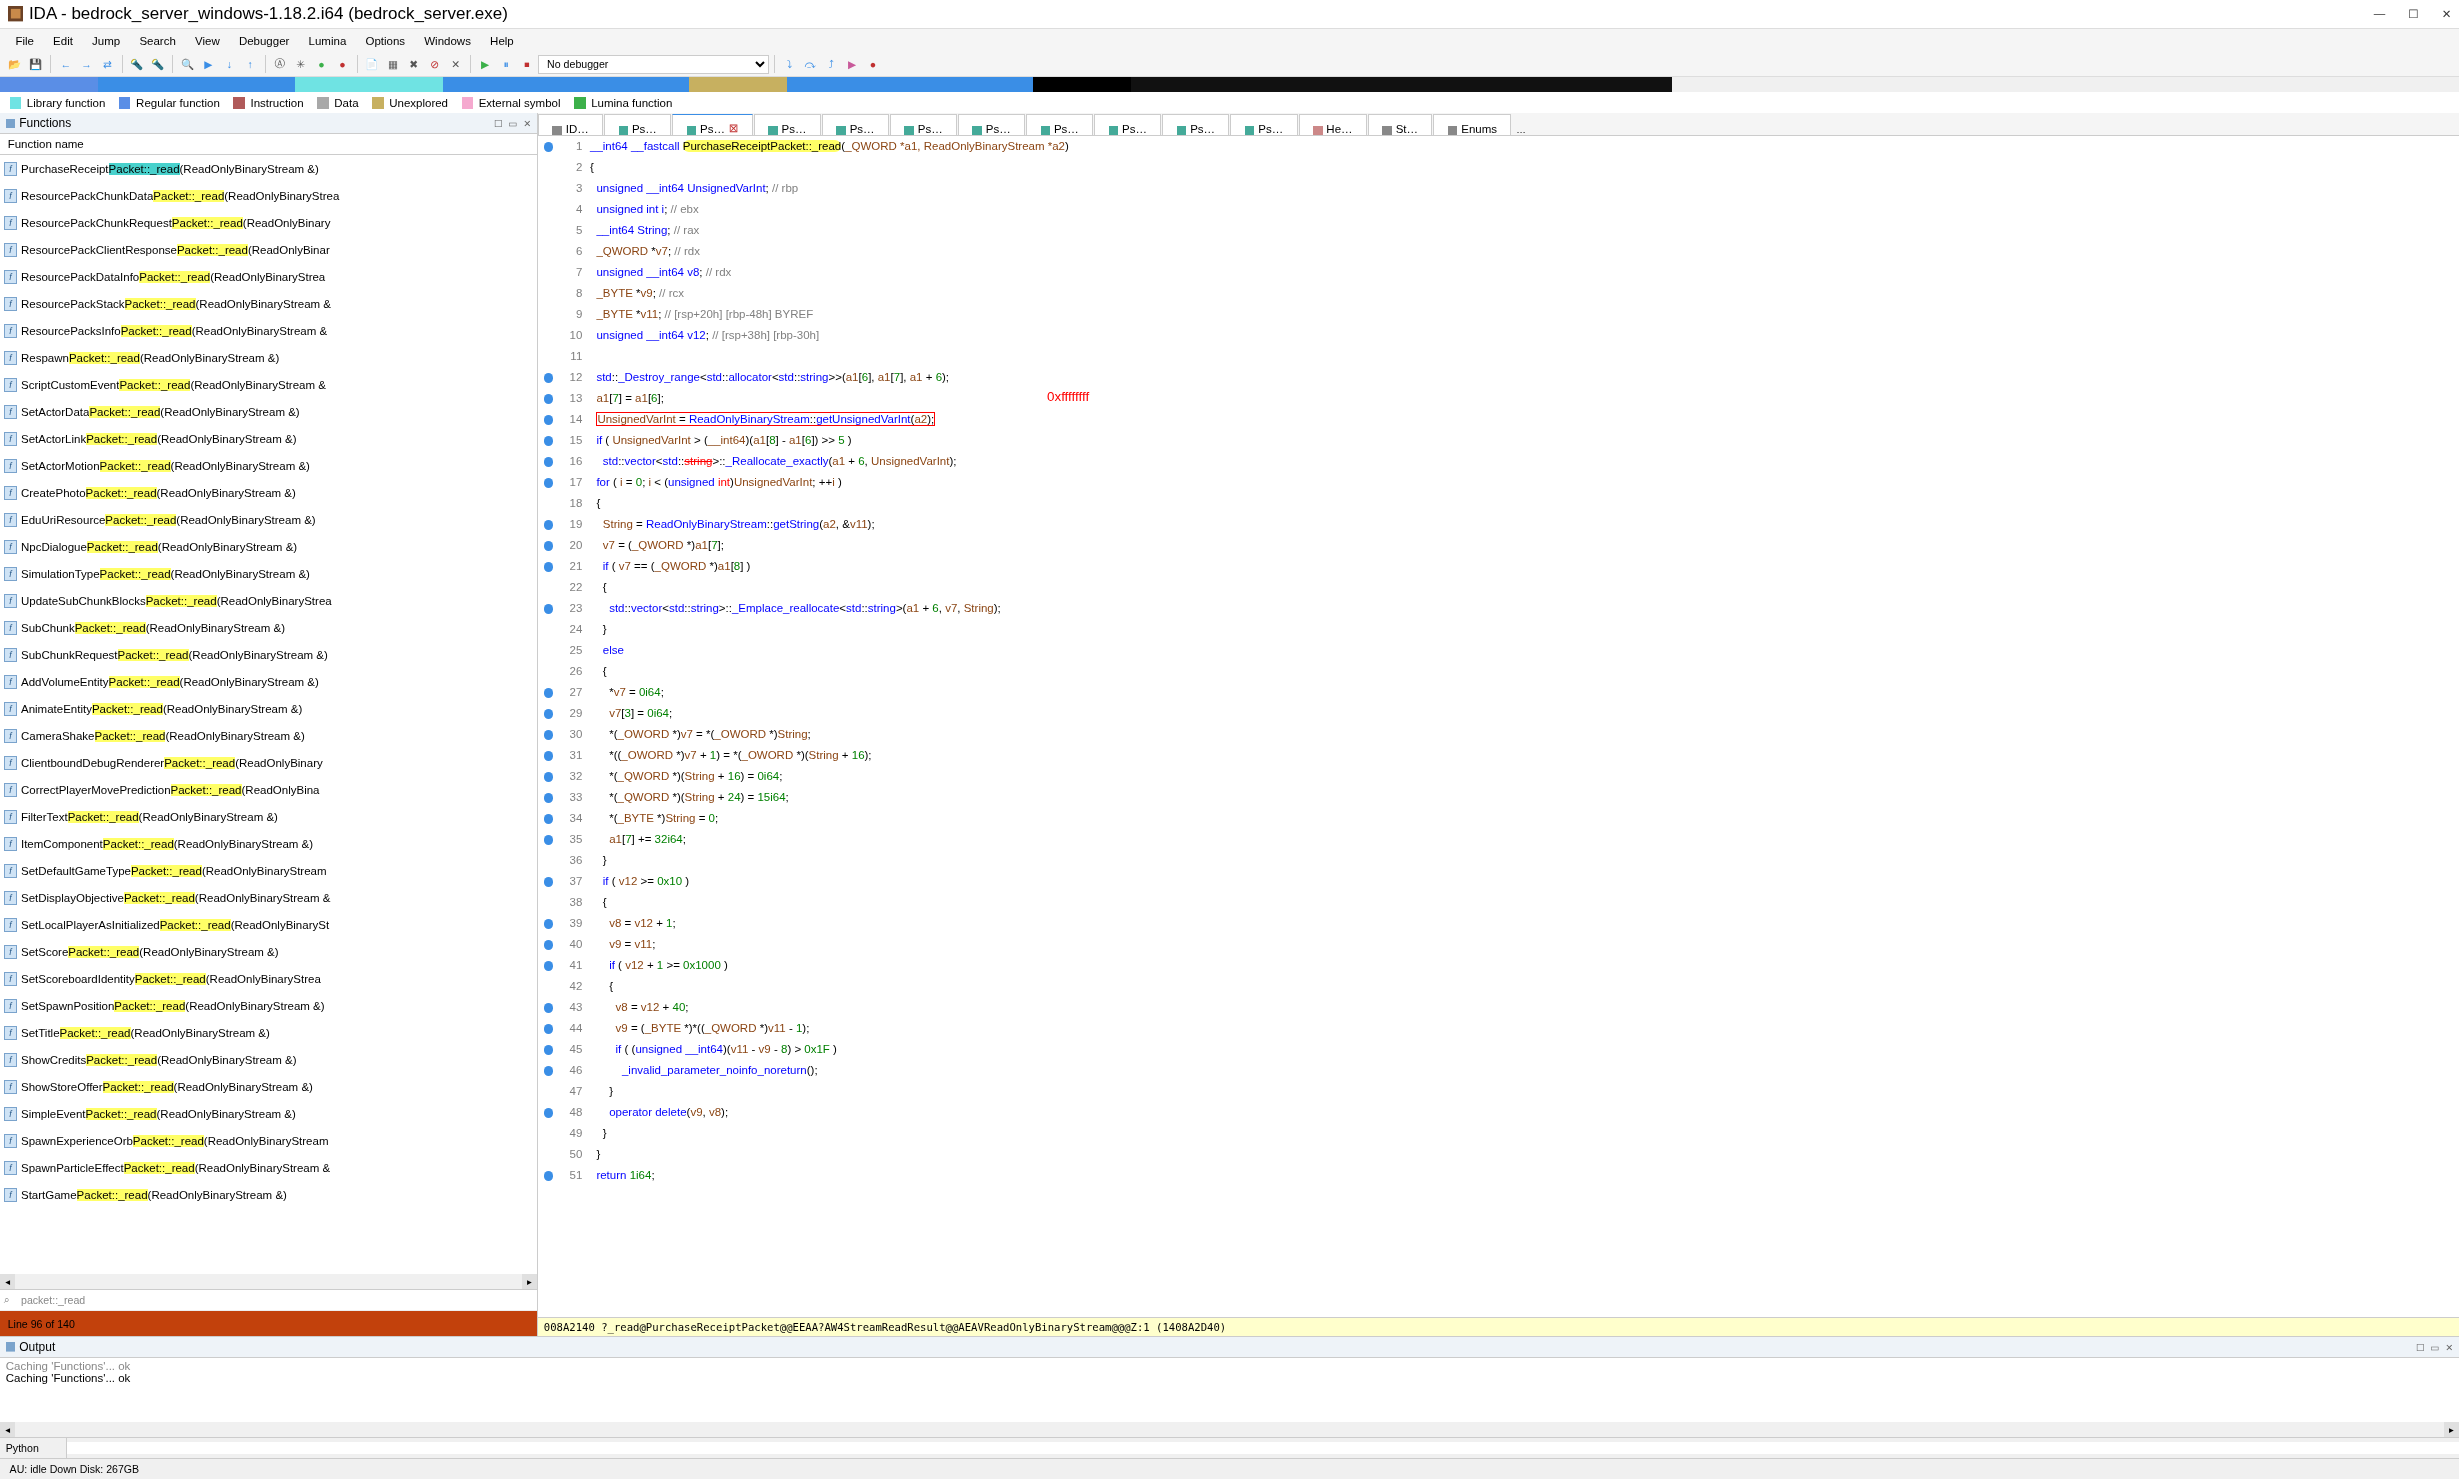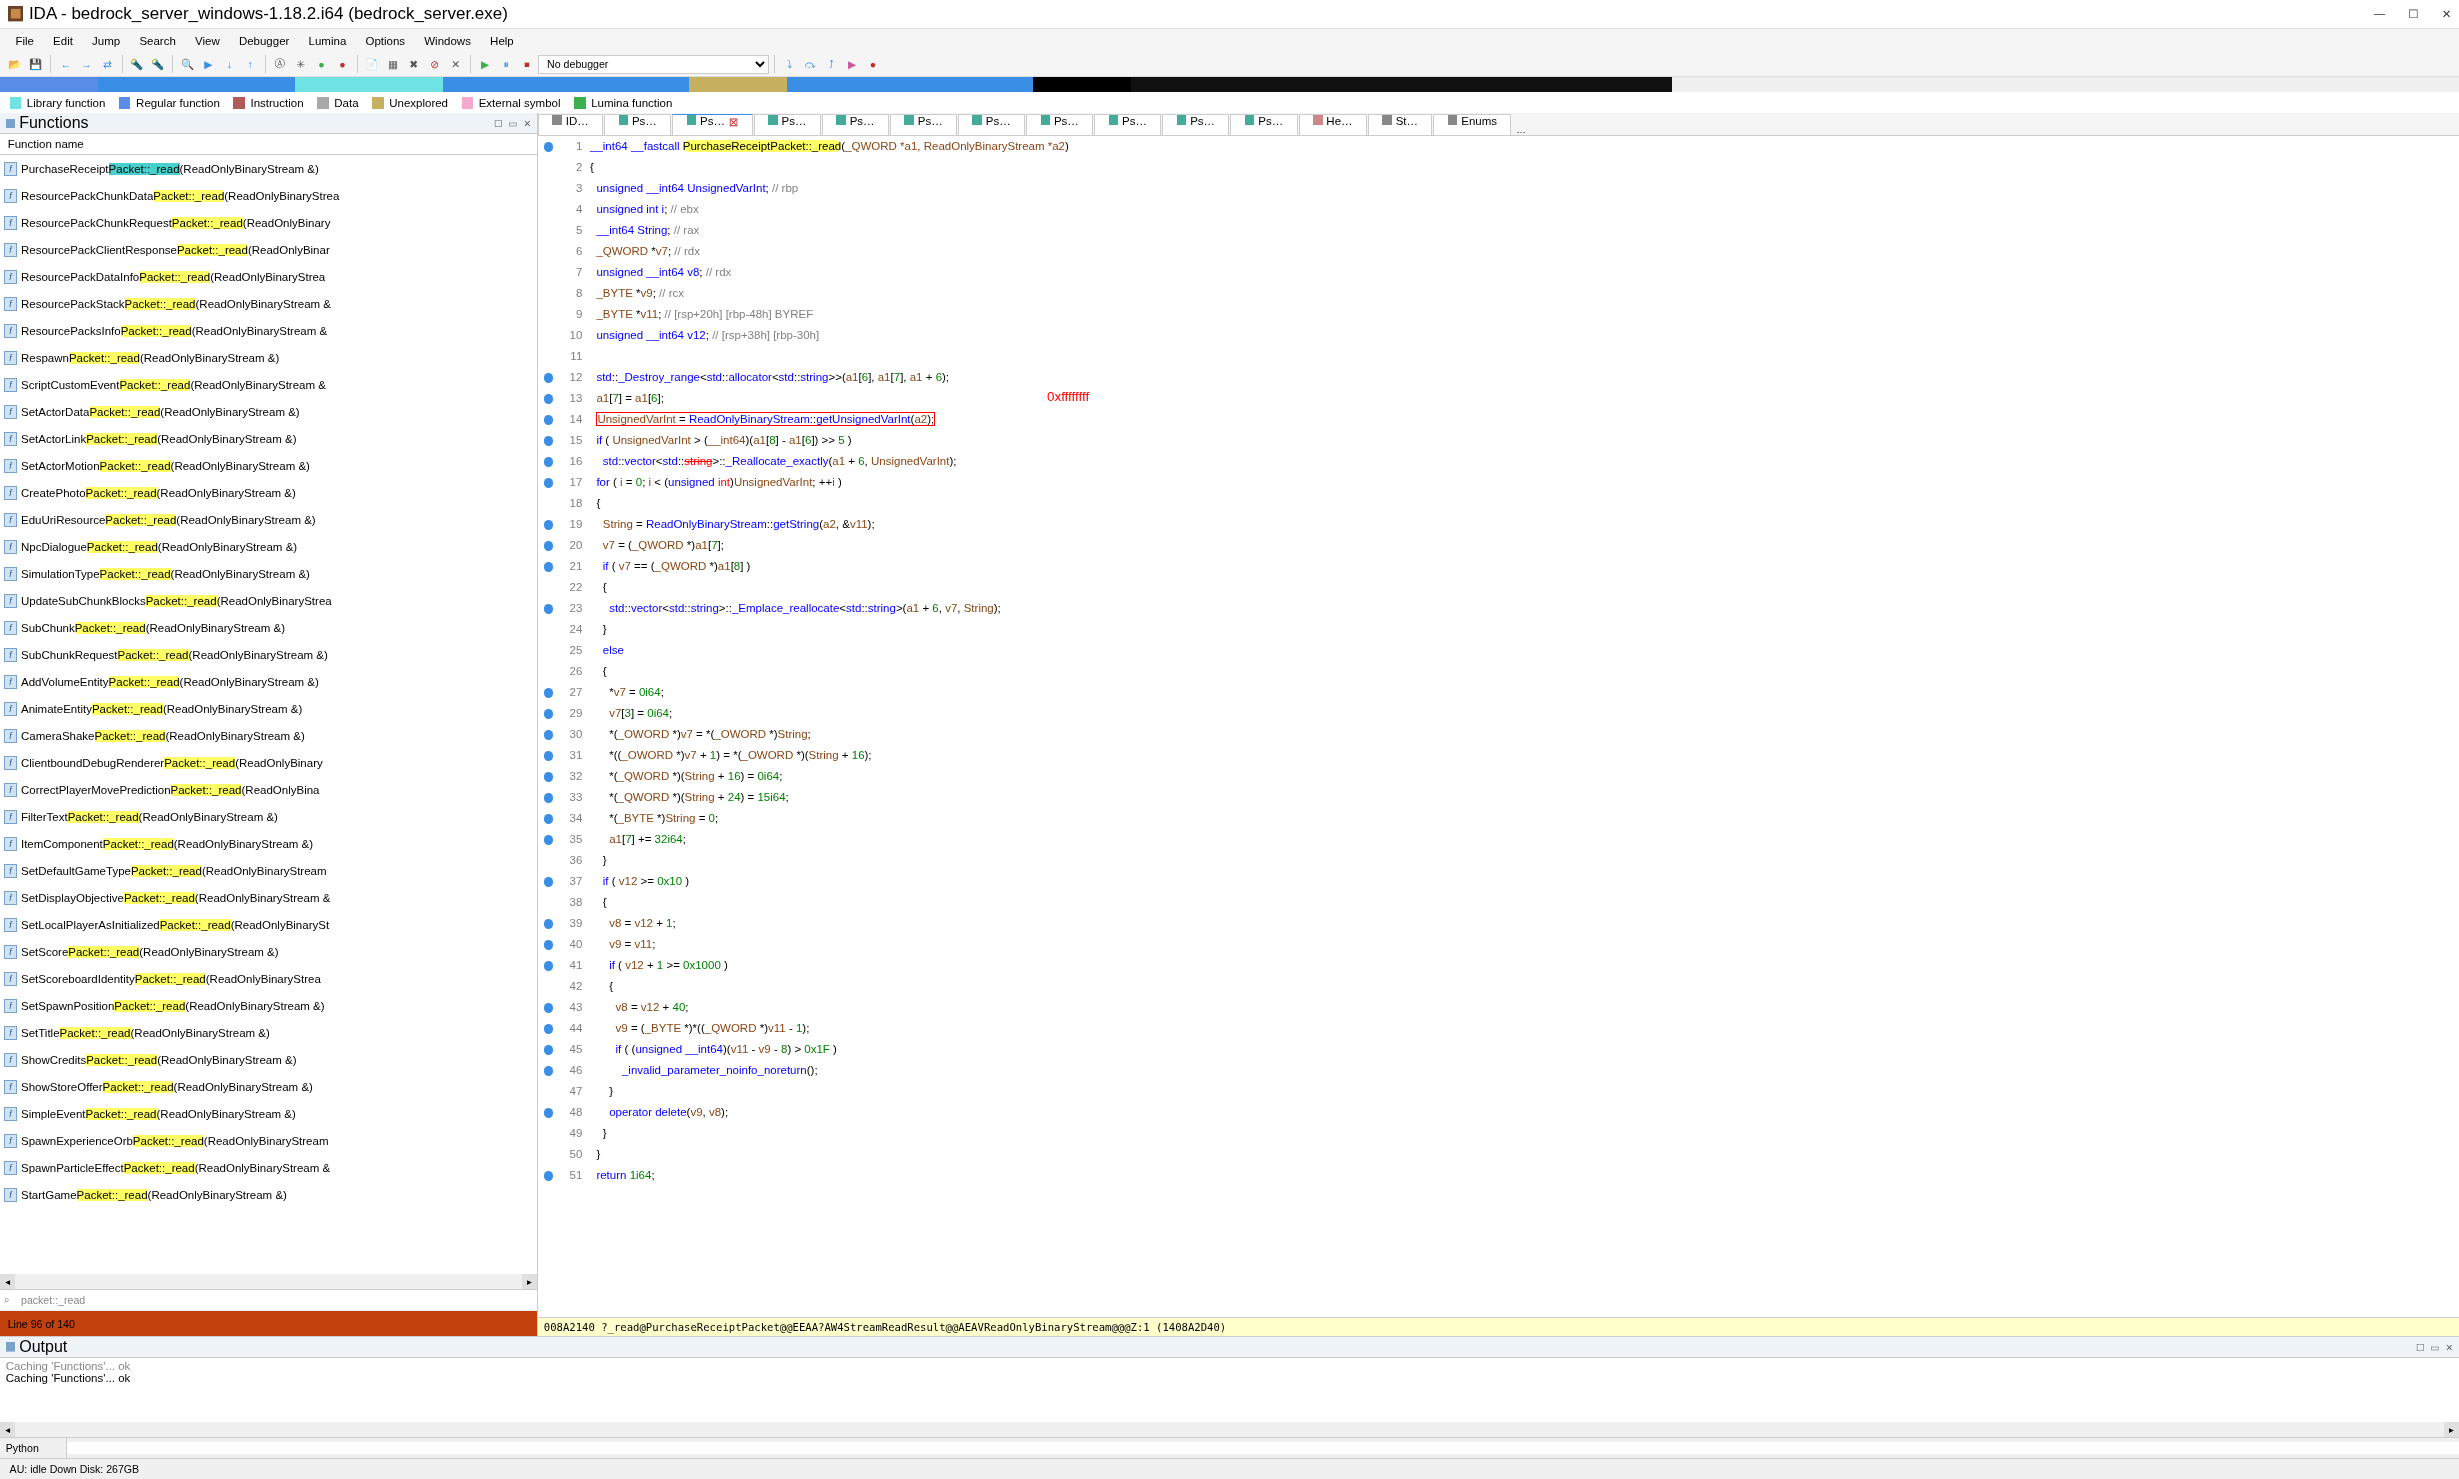--- a/index.html
+++ b/index.html
@@ -15,37 +15,37 @@
 .tsep { width:1px; height:17.3px; background:#ccc; margin:0 2.9px; }
 .tsel { width:231px; height:19px; border:1px solid #ccc; background:#fff; font-size:10.6px; padding:0 3.8px; }
 .colorbar { height:15.4px; display:flex; }
 .colorchunk { height:100%; }
 .legend { background:#fff; height:21px; display:flex; align-items:center; padding:0 9.6px; gap:3.8px; font-size:10.6px; }
 .swatch { width:11.5px; height:11.5px; display:inline-block; margin-right:1.9px; vertical-align:middle; }
 .mainrow { flex:1; display:flex; min-height:0; }
 .leftpanel { width:538px; display:flex; flex-direction:column; border-right:1px solid #ccc; background:#fff; }
 .panelhdr { background:#eef3f8; height:21px; display:flex; align-items:center; padding:0 5.8px; border-bottom:1px solid #ccc; }
 .panelhdr .icon8 { width:9.6px; height:9.6px; margin-right:3.8px; }
-.panelhdr .lbl { flex:1; font-size:16px; }
+.panelhdr .lbl { flex:1; font-size:12px; }
 .panelhdr .ctrls span { margin-left:5.8px; font-size:9.6px; color:#666; cursor:default; }
 .colhdr { background:#fff; height:21px; border-bottom:1px solid #ccc; padding:0 7.7px; display:flex; align-items:center; font-size:10.6px; }
 .funclist { flex:1; overflow:hidden; background:#fff; }
 .funcrow { height:27px; display:flex; align-items:center; padding:0 3.8px; font-size:12.5px; white-space:nowrap; overflow:hidden; }
 .funcrow .ficon { width:13.4px; height:13.4px; border:1px solid #7aa3cc; background:#cfe3f5; margin-right:3.8px; display:inline-flex; align-items:center; justify-content:center; font-size:8.6px; color:#2a5a8a; font-style:italic; }
 .funcrow .hl1 { background:#ffff66; }
 .funcrow .hl2 { background:#48d1cc; }
 .scrollrow { height:15.4px; background:#f0f0f0; display:flex; align-items:center; }
 .scrollrow .sbtn { width:15.4px; height:15.4px; background:#e0e0e0; text-align:center; font-size:9.6px; line-height:15.4px; }
 .searchbox { height:21px; display:flex; align-items:center; padding:0 3.8px; border-top:1px solid #ccc; }
 .searchbox .sicon { width:13.4px; height:13.4px; margin-right:3.8px; font-size:10.6px; color:#888; }
 .searchbox input { flex:1; border:none; outline:none; font-size:10.6px; color:#888; }
 .statusline { height:26px; padding:0 7.7px; font-size:10.6px; display:flex; align-items:center; background:#c2410c; border-top:1px solid #eee; }
 .rightpanel { flex:1; display:flex; flex-direction:column; background:#fff; min-width:0; }
 .tabstrip { height:23px; display:flex; align-items:flex-end; border-bottom:1px solid #ccc; overflow:hidden; background:#f5f5f5; }
-.tab { height:21px; padding:0 13.4px; display:flex; align-items:flex-start; gap:3.8px; font-size:10.6px; border:1px solid #ccc; border-bottom:none; margin-right:1px; background:#fff; white-space:nowrap; }
+.tab { height:21px; padding:0 13.4px; display:flex; align-items:flex-end; gap:3.8px; font-size:10.6px; border:1px solid #ccc; border-bottom:none; margin-right:1px; background:#fff; white-space:nowrap; }
 .tab.active { background:#fff; border-top:1.9px solid #3a8ee6; }
 .tab .ticon { width:9.6px; height:9.6px; }
 .code { flex:1; overflow:hidden; font-family:Consolas,"Courier New",monospace; font-size:13.4px; line-height:21px; position:relative; background:#fff; }
 .cline { display:flex; }
 .gutter { width:52px; text-align:right; padding-right:7.7px; color:#808080; user-select:none; position:relative; }
 .bp { position:absolute; left:5.8px; top:5.8px; width:9.6px; height:9.6px; border-radius:50%; background:#3a8ee6; }
 .ctext { white-space:pre; }
 .hl-func { background:#ffff66;border-radius:6px; }
 .hl-name { color:#0000ff; }
 .hl-cmt { color:#808080; }

